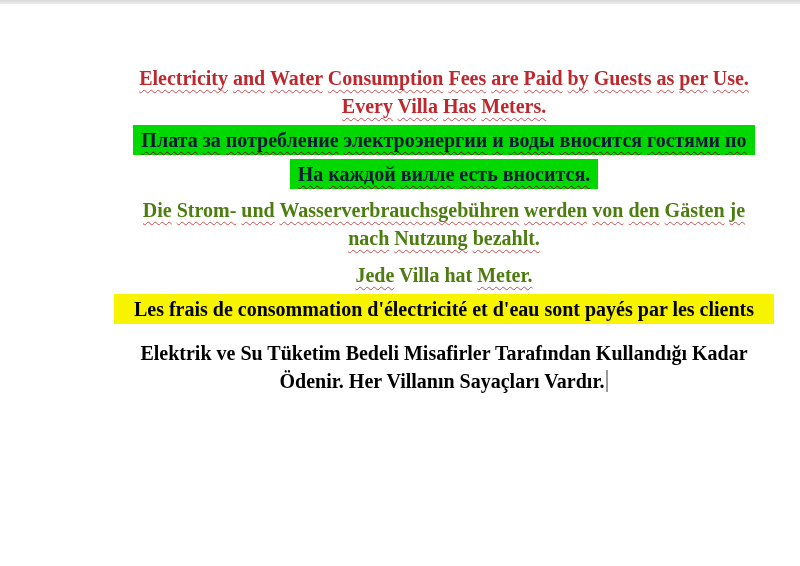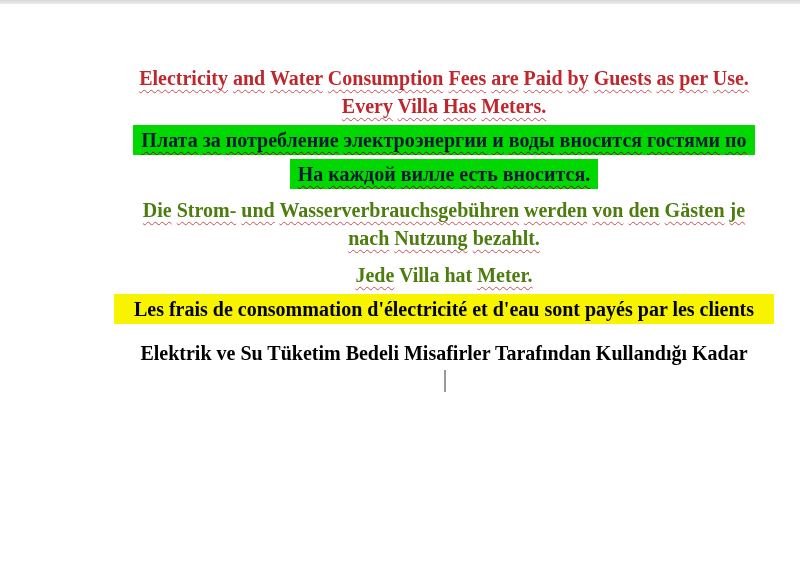--- a/index.html
+++ b/index.html
@@ -96,17 +96,17 @@
     <div class="fr-line">
       <span class="hl-yellow"><span>Les frais de consommation d'électricité et d'eau sont payés par les clients</span></span>
     </div>
   </div>
 
   <div class="sec-tr">
     <div class="line">
       <span>Elektrik ve Su Tüketim Bedeli Misafirler Tarafından Kullandığı Kadar</span>
     </div>
     <div class="line">
-      <span class="caret"></span>
+      <span>Ödenir. Her Villanın Sayaçları Vardır.</span><span class="caret"></span>
     </div>
   </div>
 
 </div>
 
 </body></html>

